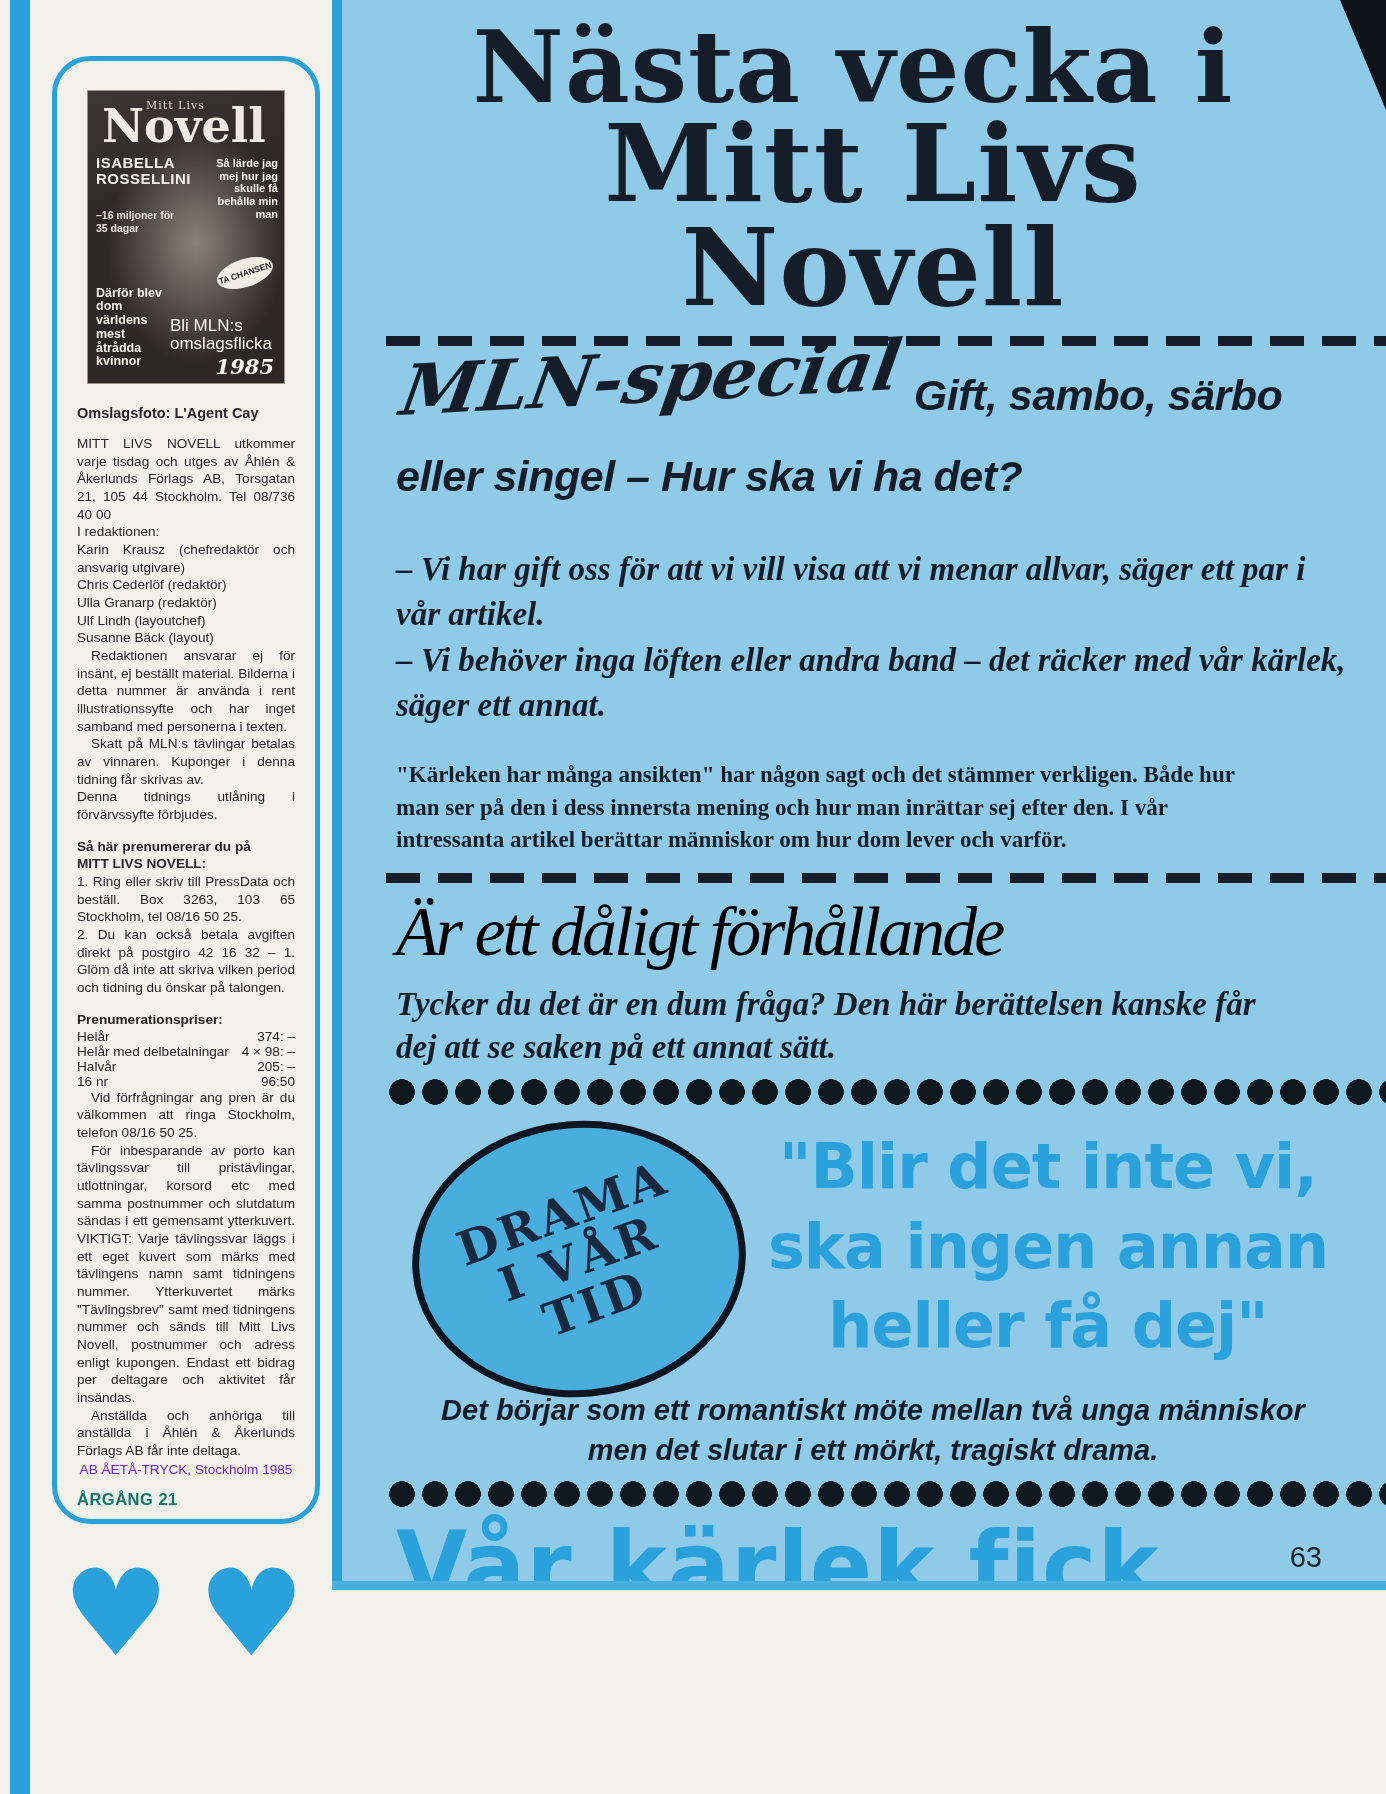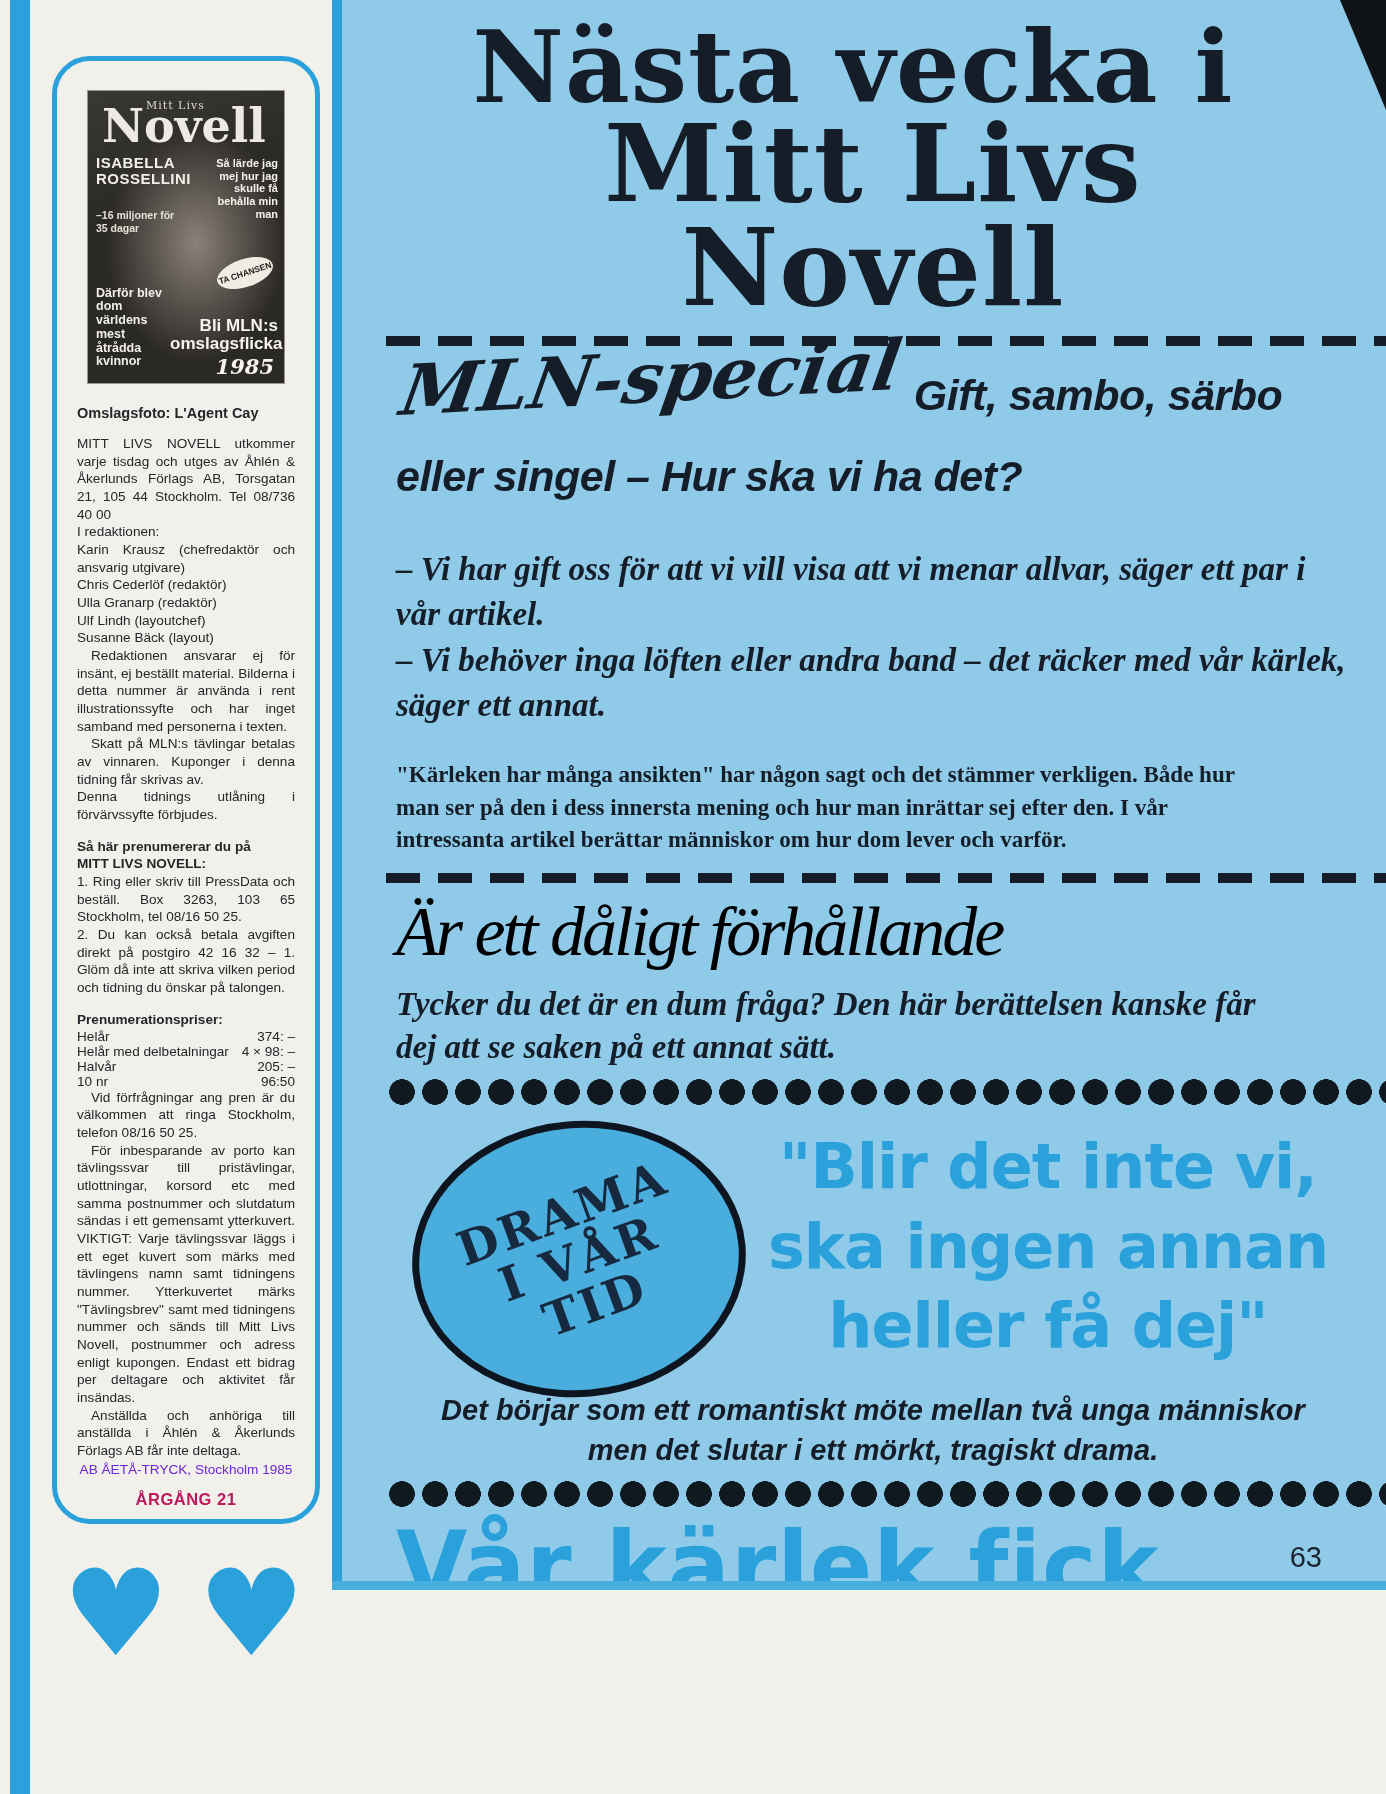--- a/index.html
+++ b/index.html
@@ -16,32 +16,32 @@
     radial-gradient(90px 120px at 55% 52%, #8a8278 0%, #55504a 55%, #2b2925 100%),
     linear-gradient(160deg,#3a3835 0%,#23211e 60%,#141311 100%);
     background-blend-mode:lighten;color:#f1efe8;overflow:hidden;box-shadow:0 0 0 1px #9a968c;}
   .cover .mast-small{position:absolute;top:8px;left:58px;font-family:"DejaVu Serif",serif;font-size:11px;letter-spacing:1px;color:#ddd9d0;}
   .cover .mast{position:absolute;top:12px;left:14px;font-family:"DejaVu Serif",serif;font-weight:bold;font-size:46px;line-height:1;color:#eceae2;}
   .cover .hl-left{position:absolute;top:64px;left:8px;width:96px;font-weight:bold;font-size:15px;line-height:1.05;letter-spacing:.5px;}
   .cover .sub-left{position:absolute;top:118px;left:8px;width:80px;font-weight:bold;font-size:10.5px;line-height:1.2;color:#e4e1d8;}
   .cover .hl-right{position:absolute;top:66px;right:6px;width:72px;text-align:right;font-weight:bold;font-size:11px;line-height:1.15;color:#f4f2ea;}
   .cover .badge{position:absolute;top:168px;right:10px;width:58px;height:28px;background:#efece3;color:#1c1b18;border-radius:50%;transform:rotate(-18deg);display:flex;align-items:center;justify-content:center;text-align:center;font-weight:bold;font-size:8.5px;line-height:1.05;}
   .cover .bot-left{position:absolute;bottom:14px;left:8px;width:74px;font-weight:bold;font-size:12.5px;line-height:1.1;}
-  .cover .bot-right{position:absolute;bottom:30px;right:6px;width:108px;text-align:right;font-weight:bold;font-size:17px;line-height:1.05;color:#f6f4ec;}
+  .cover .bot-right{position:absolute;bottom:30px;right:6px;width:108px;text-align:left;font-weight:normal;font-size:17px;line-height:1.05;color:#f6f4ec;}
   .cover .year{position:absolute;bottom:4px;right:10px;font-family:"DejaVu Serif",serif;font-style:italic;font-weight:bold;font-size:21px;color:#f6f4ec;}
 
   .sb-credit{margin:22px 0 0;font-weight:bold;font-size:14.5px;color:#26262b;}
   .sb-text{font-size:13.6px;line-height:1.3;color:#26262b;text-align:justify;}
   .sb-text p{margin:0;}
   .sb-gap{height:14px;}
   .sb-indent{text-indent:14px;}
   .sb-bold{font-weight:bold;}
   .price-row{display:flex;justify-content:space-between;font-size:13.6px;color:#26262b;}
   .print-credit{text-align:center;font-size:13.6px;color:#6d28d9;margin-top:2px;}
-  .volume{text-align:center;font-weight:bold;font-size:16.5px;color:#be185d;margin-top:4px;letter-spacing:.5px;}
+  .volume{font-weight:bold;font-size:16.5px;color:#0f766e;margin-top:4px;letter-spacing:.5px;}
   .hearts{margin:30px 0 0 10px;color:#2aa1db;font-size:120px;line-height:1;letter-spacing:28px;font-family:"DejaVu Sans",sans-serif;}
 
   
   .panel{position:absolute;left:332px;top:0;width:1054px;height:1590px;background:#8fcbe9;box-sizing:border-box;padding:18px 36px 0 64px;overflow:hidden;}
   .panel::before{content:"";position:absolute;left:0;top:0;width:10px;height:100%;background:#2aa1db;}
   .panel::after{content:"";position:absolute;left:0;bottom:0;width:100%;height:9px;background:#47aede;}
   .corner-wedge{position:absolute;top:0;right:0;width:0;height:0;border-style:solid;border-width:0 46px 110px 0;border-color:transparent #101418 transparent transparent;}
 
   .masthead{font-family:"DejaVu Serif",serif;font-weight:bold;color:#141d28;line-height:.98;letter-spacing:1px;}
   .masthead .l1{font-size:100px;text-align:center;padding-right:40px;}
@@ -124,21 +124,21 @@
         </div>
         <div class="price-row">
           <span>Helår med delbetalningar</span>
           <span>4 × 98: –</span>
         </div>
         <div class="price-row">
           <span>Halvår</span>
           <span>205: –</span>
         </div>
         <div class="price-row">
-          <span>10 nr</span>
+          <span>16 nr</span>
           <span>96:50</span>
         </div>
       </div>
 
       <div class="sb-text">
         <p class="sb-indent">Vid förfrågningar ang pren är du välkommen att ringa Stockholm, telefon 08/16 50 25.</p>
         <p class="sb-indent">För inbesparande av porto kan tävlingssvar till pristävlingar, utlottningar, korsord etc med samma postnummer och slutdatum sändas i ett gemensamt ytterkuvert. VIKTIGT: Varje tävlingssvar läggs i ett eget kuvert som märks med tävlingens namn samt tidningens nummer. Ytterkuvertet märks "Tävlingsbrev" samt med tidningens nummer och sänds till Mitt Livs Novell, postnummer och adress enligt kupongen. Endast ett bidrag per deltagare och aktivitet får insändas.</p>
         <p class="sb-indent">Anställda och anhöriga till anställda i Åhlén &amp; Åkerlunds Förlags AB får inte deltaga.</p>
       </div>
 

